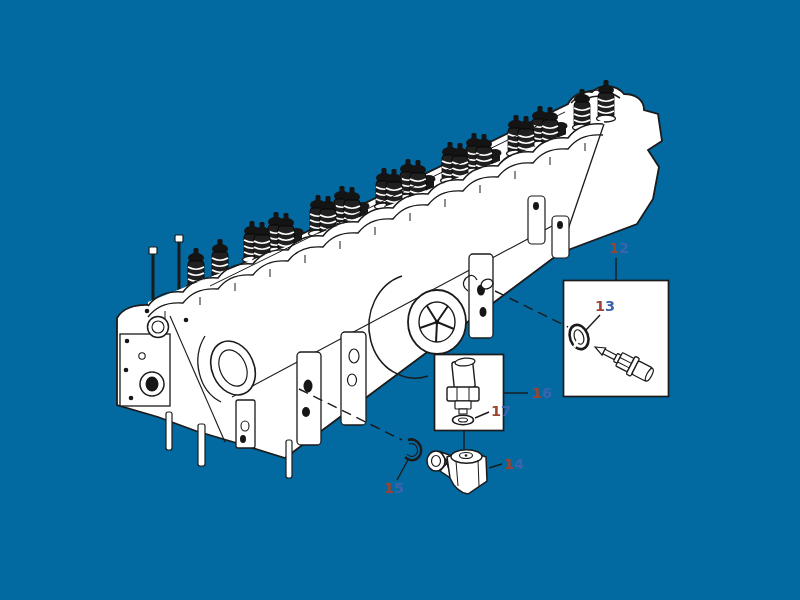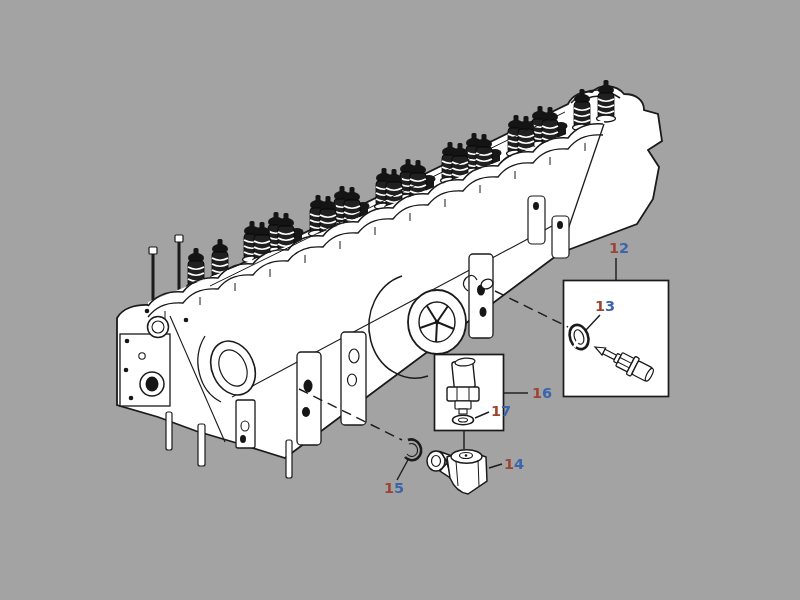--- a/index.html
+++ b/index.html
@@ -1,16 +1,16 @@
 <!DOCTYPE html>
 <html><head>
 <meta charset="utf-8">
 <style>
   html,body{margin:0;padding:0;background:#ffffff;}
-  .page{position:relative;width:800px;height:600px;background:#a3a3a3;overflow:hidden;
+  .page{position:relative;width:800px;height:600px;background:#0369a1;overflow:hidden;
         font-family:"DejaVu Sans","Liberation Sans",sans-serif;}
   svg{display:block;}
   svg text{font-family:"DejaVu Sans","Liberation Sans",sans-serif;font-size:14.5px;font-weight:bold;}
   .ln{stroke:#1b1b1b;fill:none;}
   .fw{fill:#ffffff;stroke:#1b1b1b;}
 </style>
 </head>
 <body>
 
 <div class="page">

